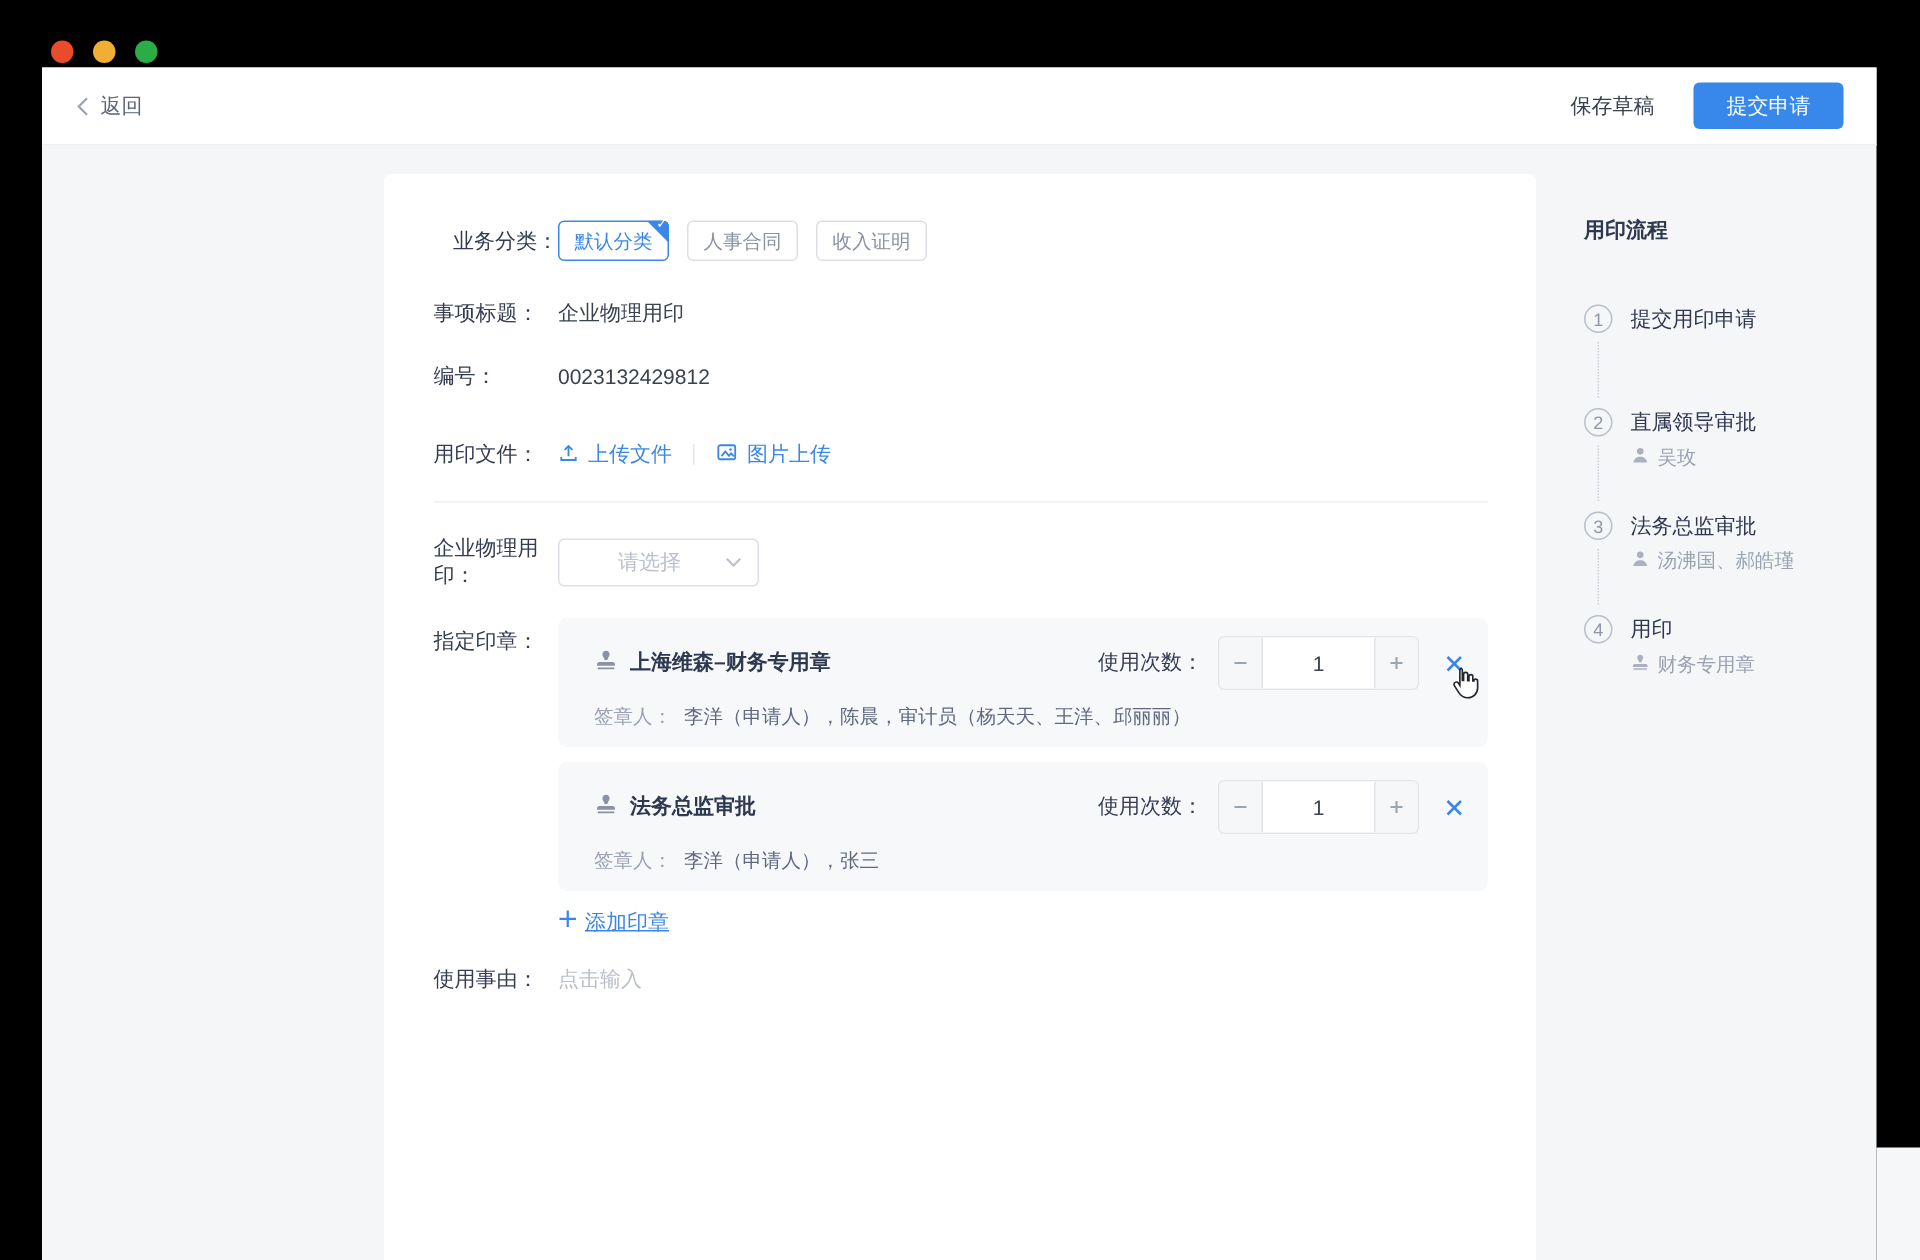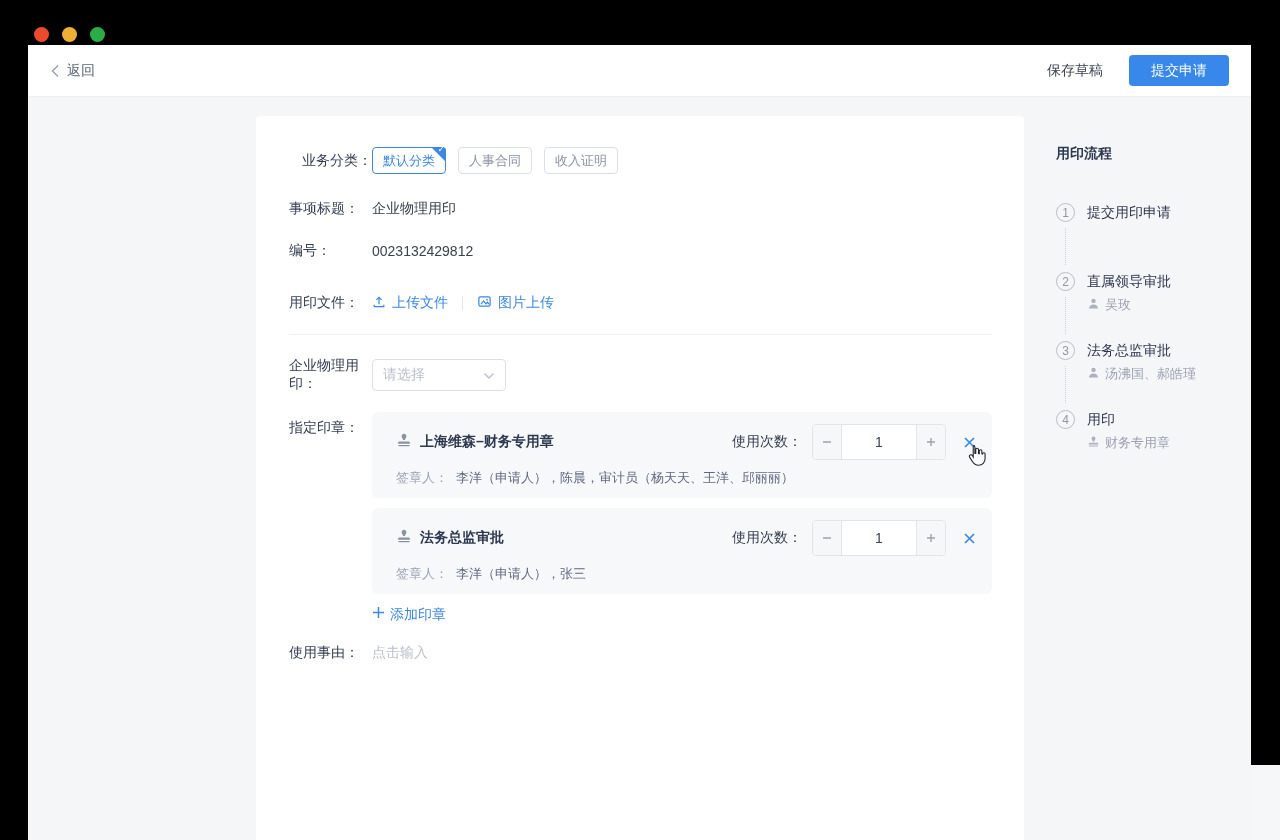--- a/index.html
+++ b/index.html
@@ -65,21 +65,21 @@
   .upload-link { display:flex; align-items:center; gap:6px; color:#3b87e8; font-size:14px; cursor:pointer;justify-content:space-between; }
   .link-sep { width:1px; height:14px; background:#e2e5ea; margin:0 14px; }
 
   .card-divider { height:1px; background:#eef0f3; margin-bottom:22px; }
 
   .row-applicant { margin-bottom:19px; }
   .select-box {
     width:134px; height:32px; border:1px solid #dcdfe5; border-radius:4px; background:#fff;
     display:flex; align-items:center; padding:0 10px; cursor:pointer;
   }
-  .select-placeholder { flex:1; font-size:14px; color:#b9c0cc; }
+  .select-placeholder { flex:1; font-size:14px; color:#b9c0cc;text-align:center; }
 
   .row-seals { align-items:flex-start; margin-bottom:0; }
   .row-seals .flabel { padding-top:5px; line-height:20px; }
   .seal-list { flex:1; display:block; }
   .seal-card {
     position:relative; background:#f7f8fa; border-radius:6px;
     height:86px; padding:12px 16px 0 24px; margin-bottom:10px;
   }
   .seal-top { display:flex; align-items:center; height:36px; }
   .seal-name-wrap { flex:1; display:flex; align-items:center; gap:8px; min-width:0; }
@@ -95,21 +95,21 @@
   }
   .step-btn.minus { border-right:1px solid #e1e5ea; }
   .step-btn.plus { border-left:1px solid #e1e5ea; }
   .step-value { flex:1; display:flex; align-items:center; justify-content:center; font-size:14px; color:#39424f; background:#fff; }
   .close-x { margin-left:17px; cursor:pointer; display:flex; align-items:center; }
   .seal-signers { display:flex; margin-top:9px; font-size:13px; line-height:18px; }
   .signer-label { color:#9aa2b2; margin-right:8px; flex:none; }
   .signer-value { color:#5f6880; }
   .cursor-hand { position:absolute; right:5px; top:31px; pointer-events:none; }
 
-  .add-seal { display:flex; align-items:flex-start; gap:5px; color:#3b87e8; font-size:14px; margin-top:12px; cursor:pointer; width:fit-content; }
+  .add-seal { display:flex; align-items:flex-start; gap:5px; color:#3b87e8; font-size:14px; margin-top:12px; cursor:pointer; width:fit-content;text-decoration:underline; }
 
   .row-reason { margin-top:20px; }
   .reason-placeholder { font-size:14px; color:#b9c0cc; cursor:text; }
 
   
   .flow { position:absolute; left:1028px; top:100px; width:185px; }
   .flow-title { font-size:14px; font-weight:700; color:#2e3850; margin-bottom:40px; }
   .flow-step { position:relative; padding-left:31px; min-height:69px; }
   .flow-step:last-child { min-height:auto; }
   .step-circle {

